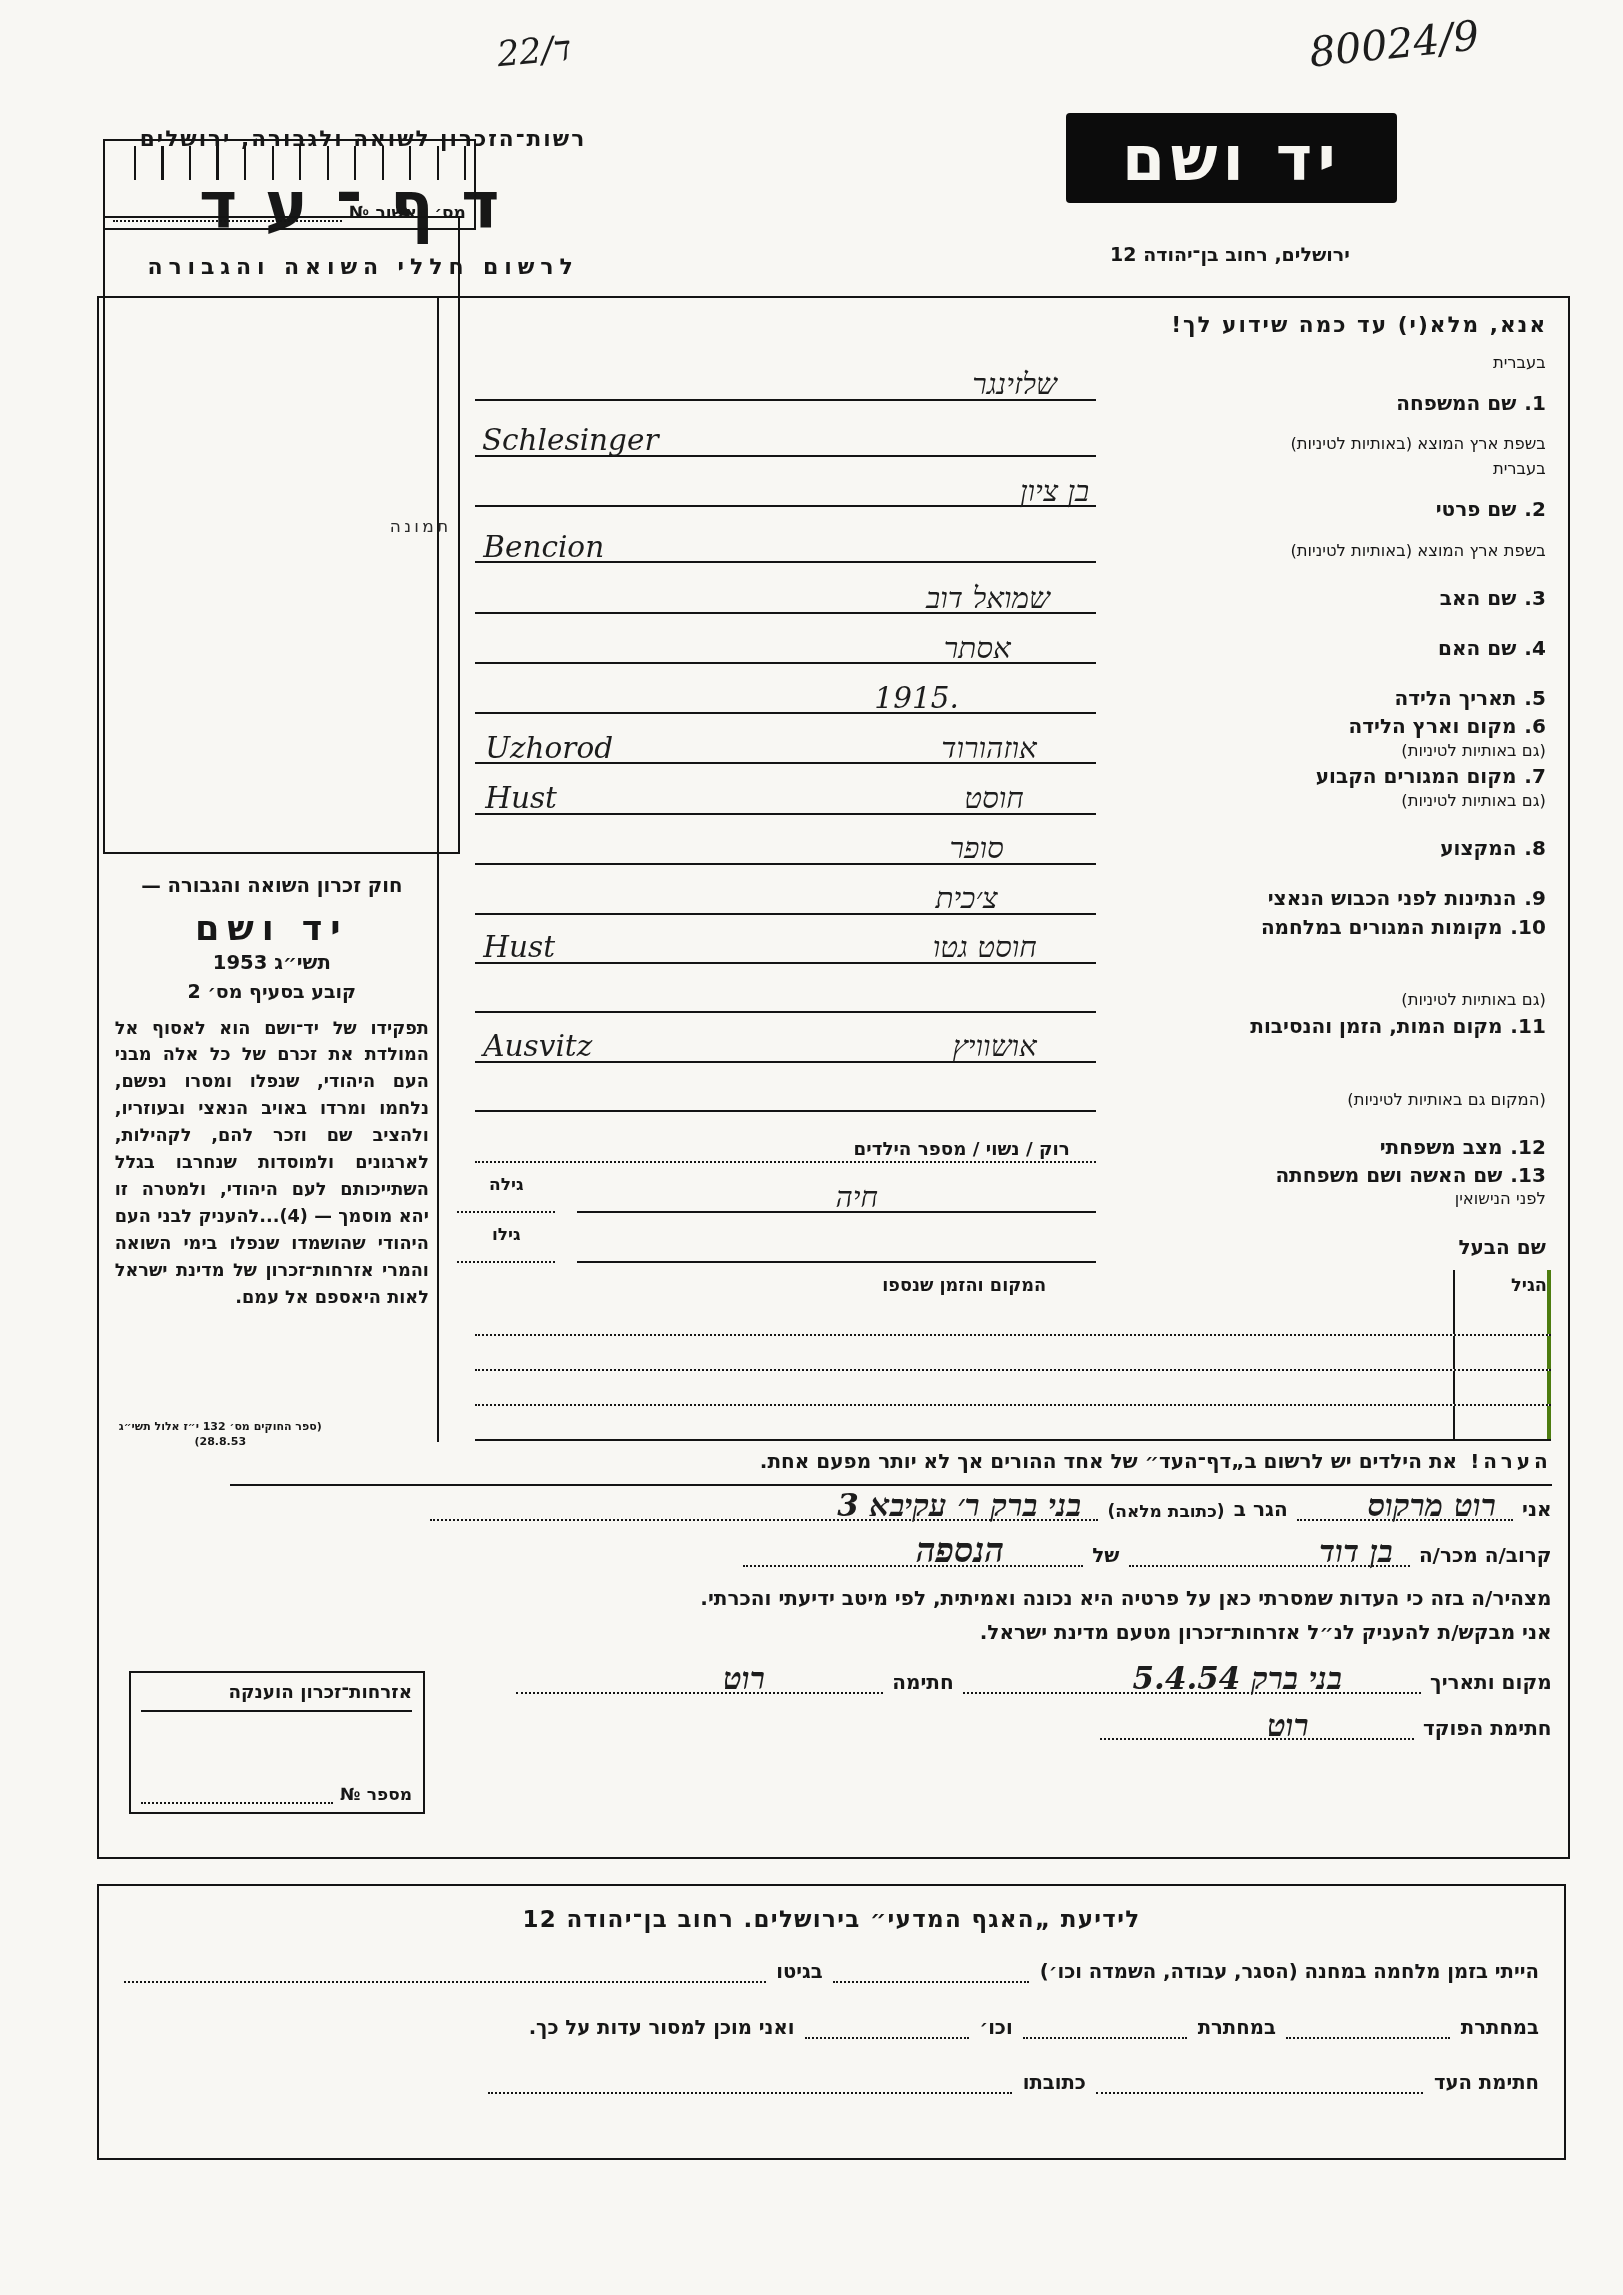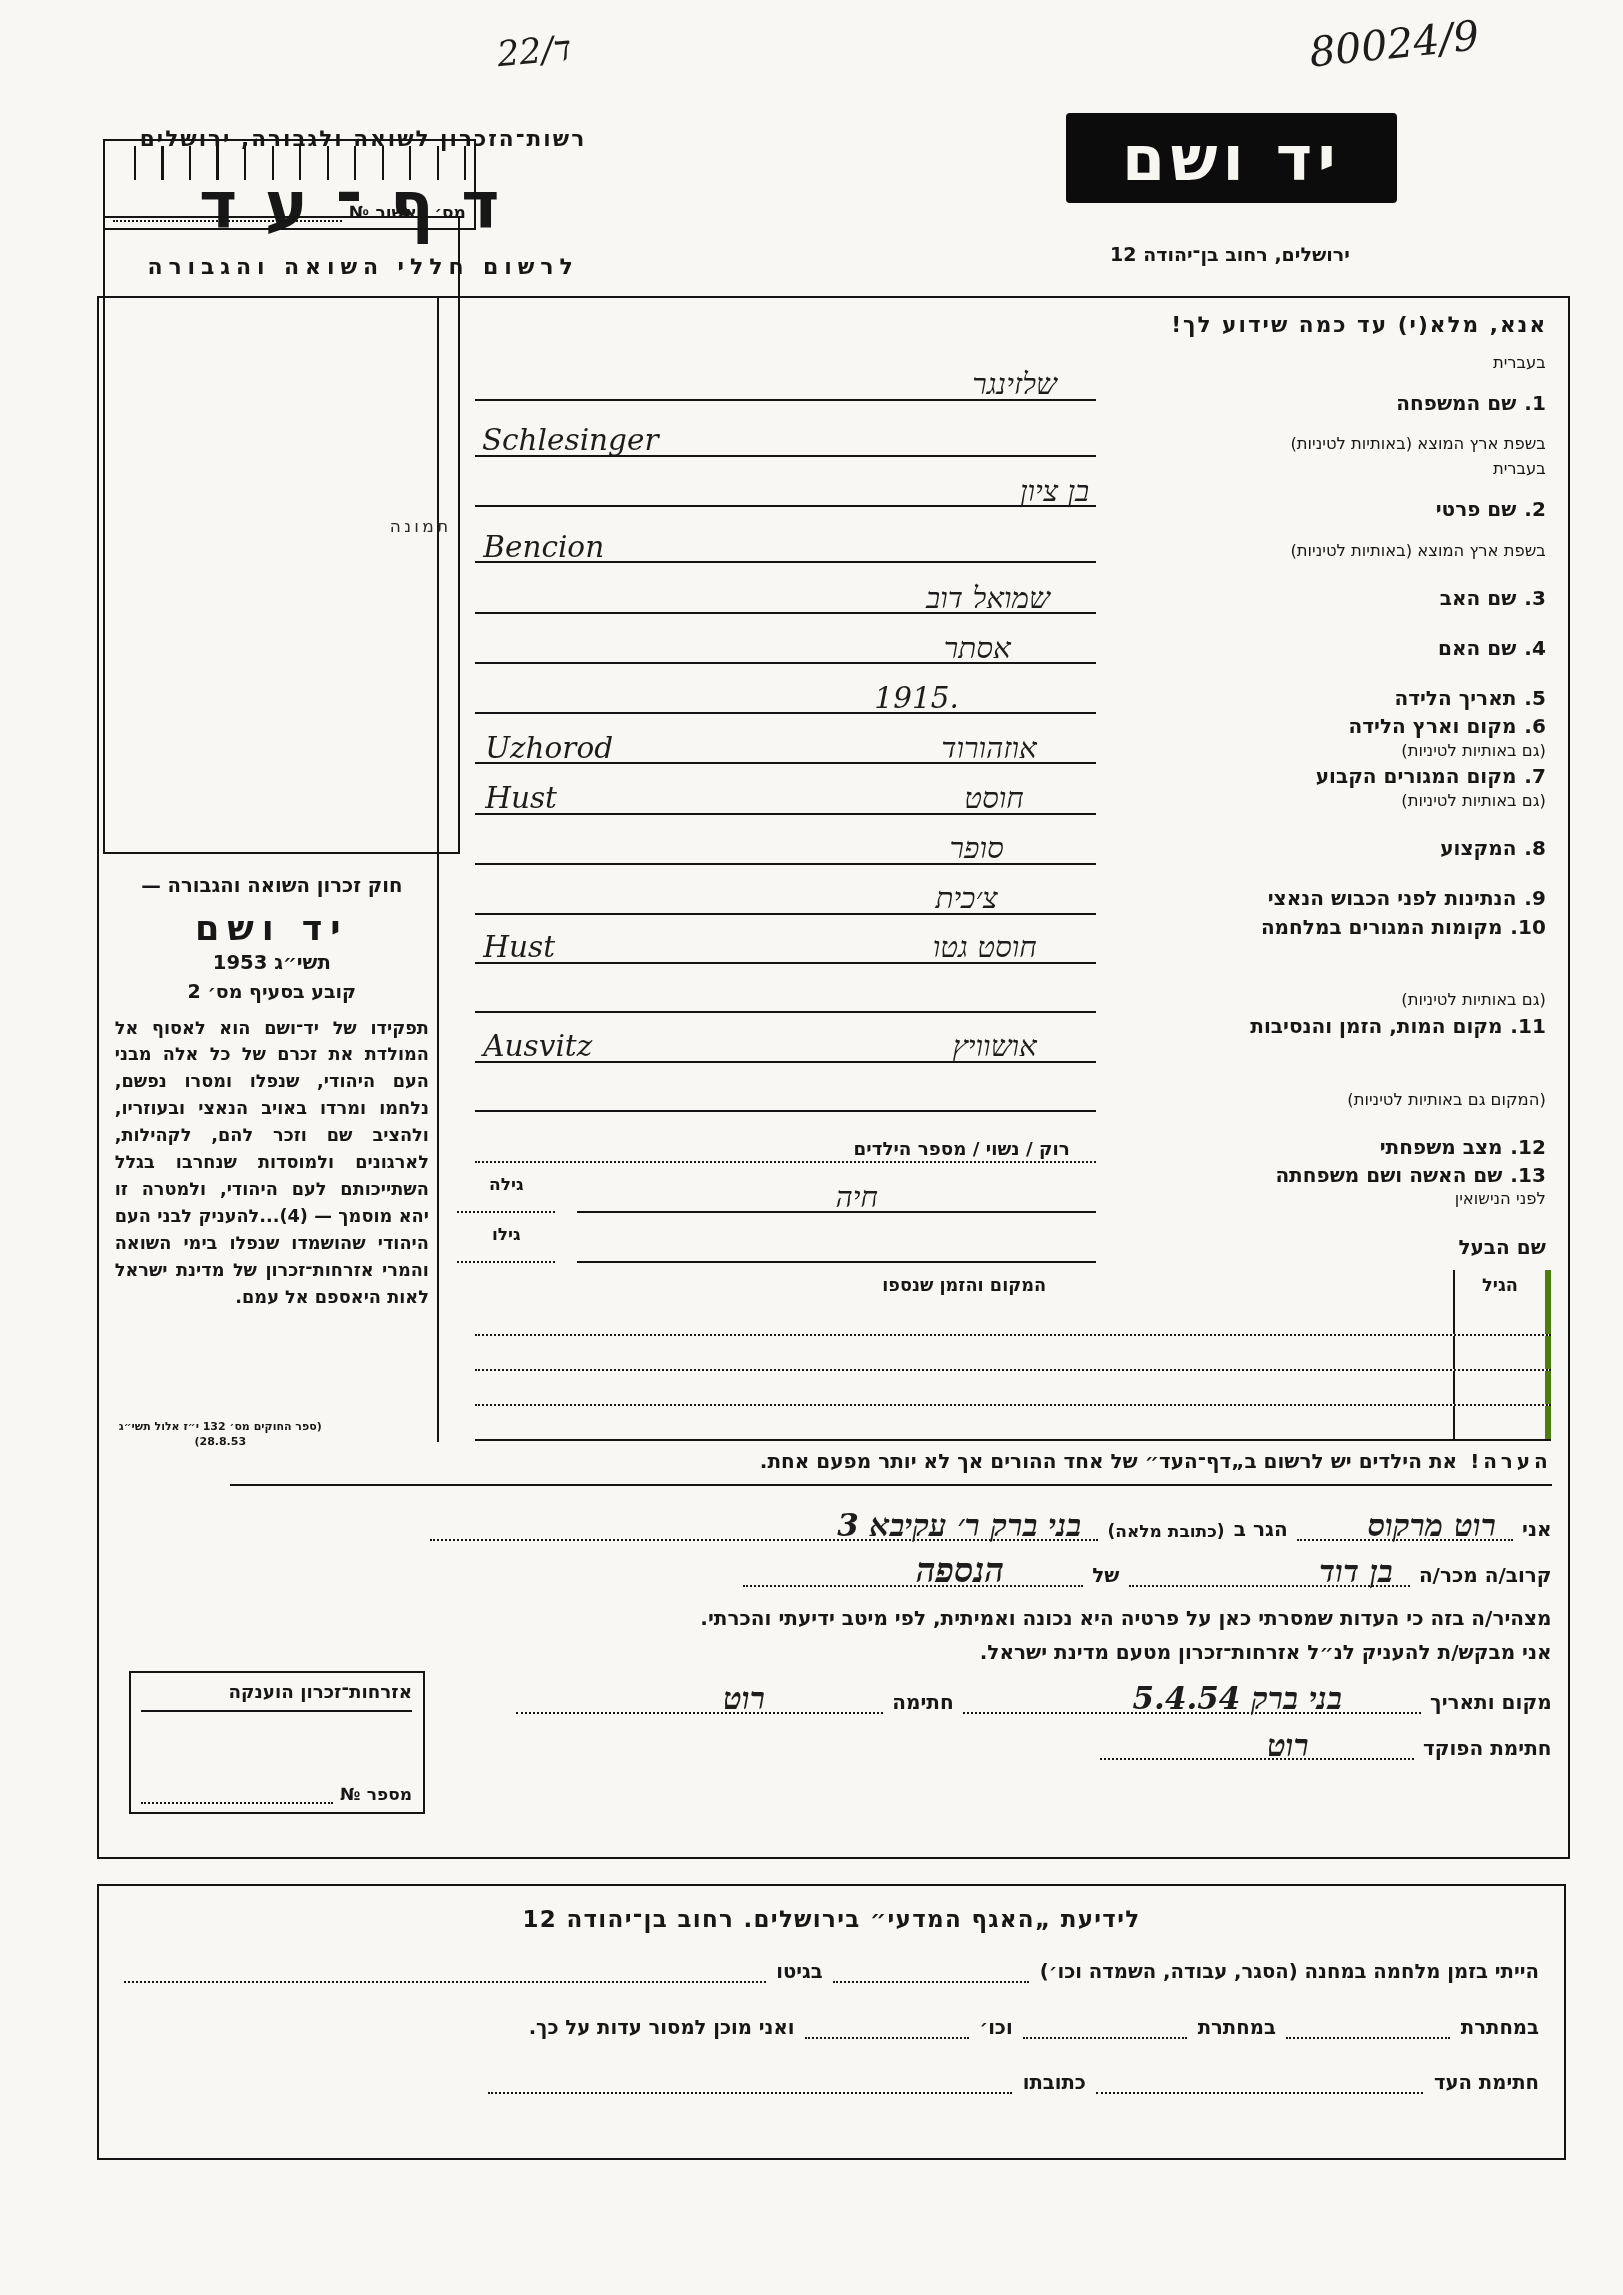--- a/index.html
+++ b/index.html
@@ -54,21 +54,21 @@
   .hwv{position:absolute;bottom:-2.6px;font-size:29.5px;}
   .opts{position:absolute;bottom:2.6px;right:26px;font-size:18.3px;font-weight:bold;}
   .agebox{width:98px;margin-left:3.9px;text-align:center;padding-bottom:0;}
   .agebox .al{font-size:17px;font-weight:bold;display:block;margin-bottom:3.9px;}
   .agebox .aline{border-bottom:2px dotted #141414;height:13px;}
 
   
   .frow14{display:flex;margin-top:6.5px;}
   .chtab{flex:1;margin-left:22px;border-bottom:2px solid #141414;}
   .chrow{display:flex;}
-  .chage{width:98px;text-align:center;border-left:2px solid #141414;border-right:6px solid #4d7c0f;box-sizing:border-box;}
+  .chage{width:98px;border-left:2px solid #141414;border-right:4px solid #4d7c0f;box-sizing:border-box;}
   .chplace{flex:1;text-align:center;}
   .chhead{font-size:17.7px;font-weight:bold;padding:5.2px 0 6.5px;}
   .chcell{height:33px;}
   .chline{border-bottom:2px dotted #141414;}
 
   .noterow{position:absolute;left:131px;right:16.4px;top:1151px;border-bottom:2.6px solid #141414;
            padding-bottom:10.5px;font-size:20px;font-weight:bold;display:flex;gap:13px;align-items:baseline;}
   .notelabel{letter-spacing:3.9px;}
 
   
@@ -312,21 +312,21 @@
     <div class="lawfoot">(ספר החוקים מס׳ 132 י״ז אלול תשי״ג 28.8.53)</div>
 
     <div class="noterow">
       <span class="notelabel">הערה!</span>
       <span>את הילדים יש לרשום ב„דף־העד״ של אחד ההורים אך לא יותר מפעם אחת.</span>
     </div>
 
     <div class="decl">
       <div class="dline">
         <span>אני</span>
-        <span class="blank" style="width:216px;margin-top:20px;">
+        <span class="blank" style="width:216px;">
           <span class="bhw hw">רוט מרקוס</span>
         </span>
         <span>הגר ב</span>
         <span class="small-par">(כתובת מלאה)</span>
         <span class="blank" style="width:668px;">
           <span class="bhw hw">בני ברק ר׳ עקיבא 3</span>
         </span>
       </div>
       <div class="dline">
         <span>קרוב/ה מכר/ה</span>

